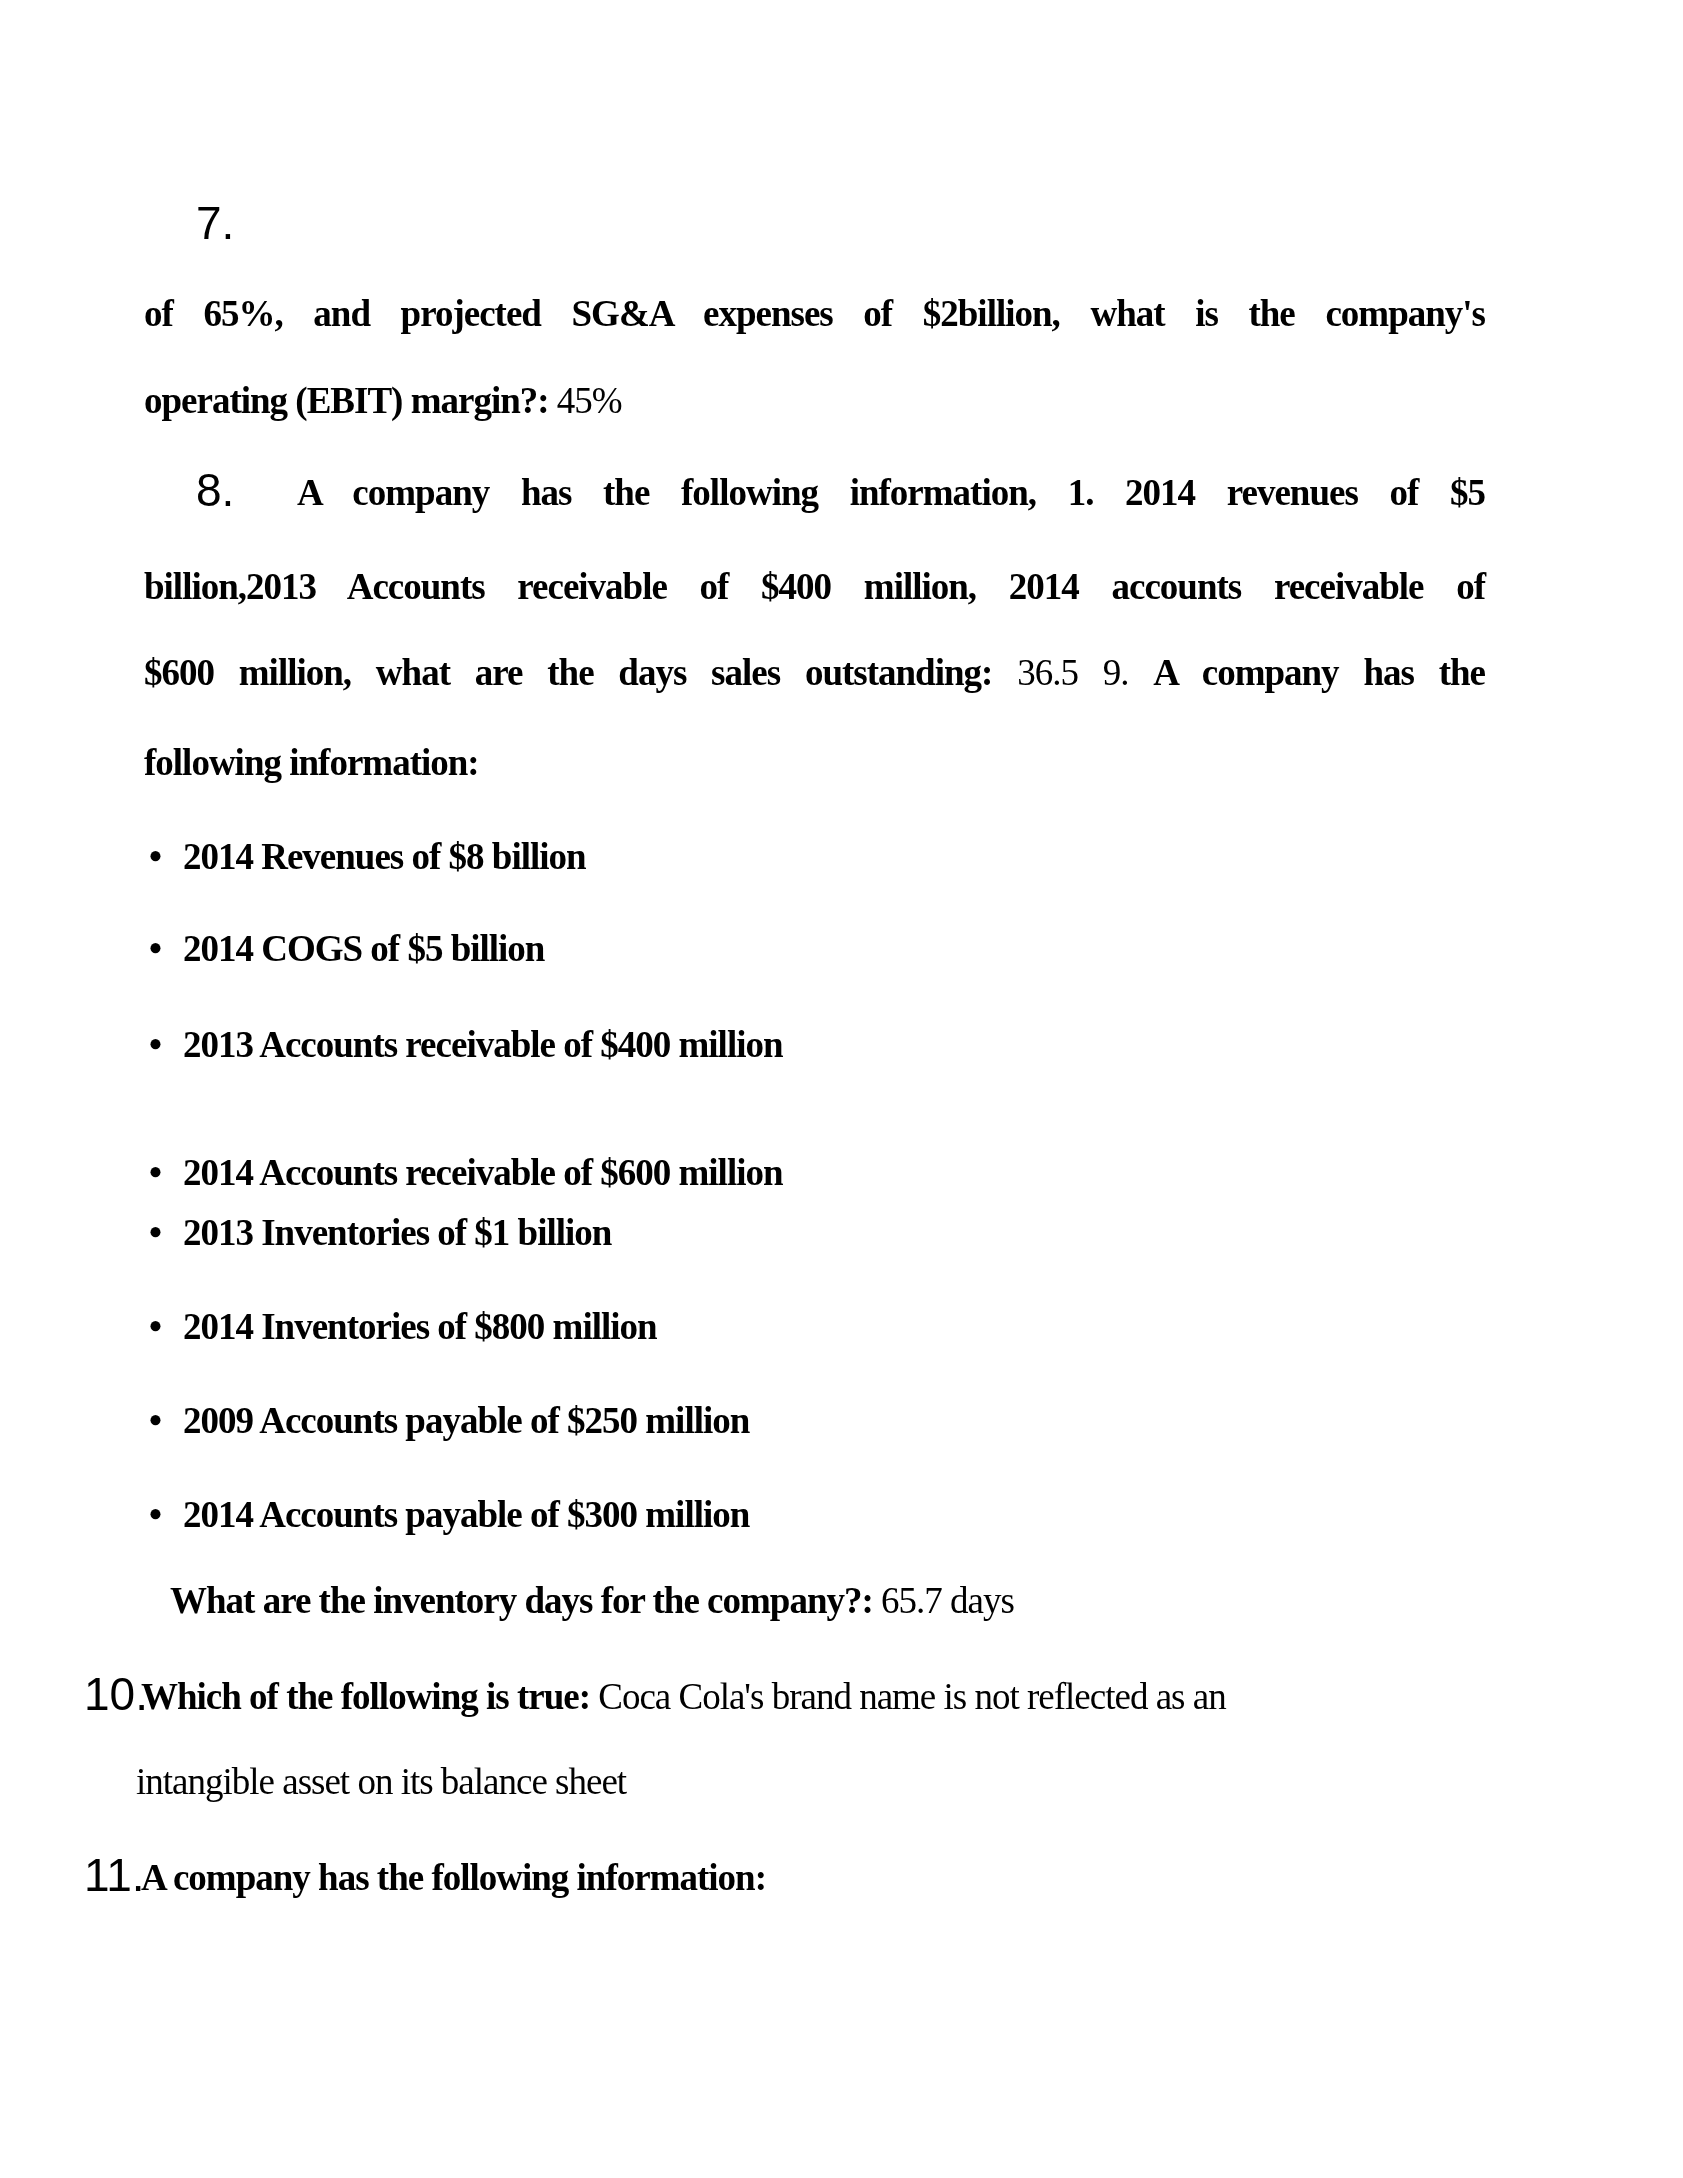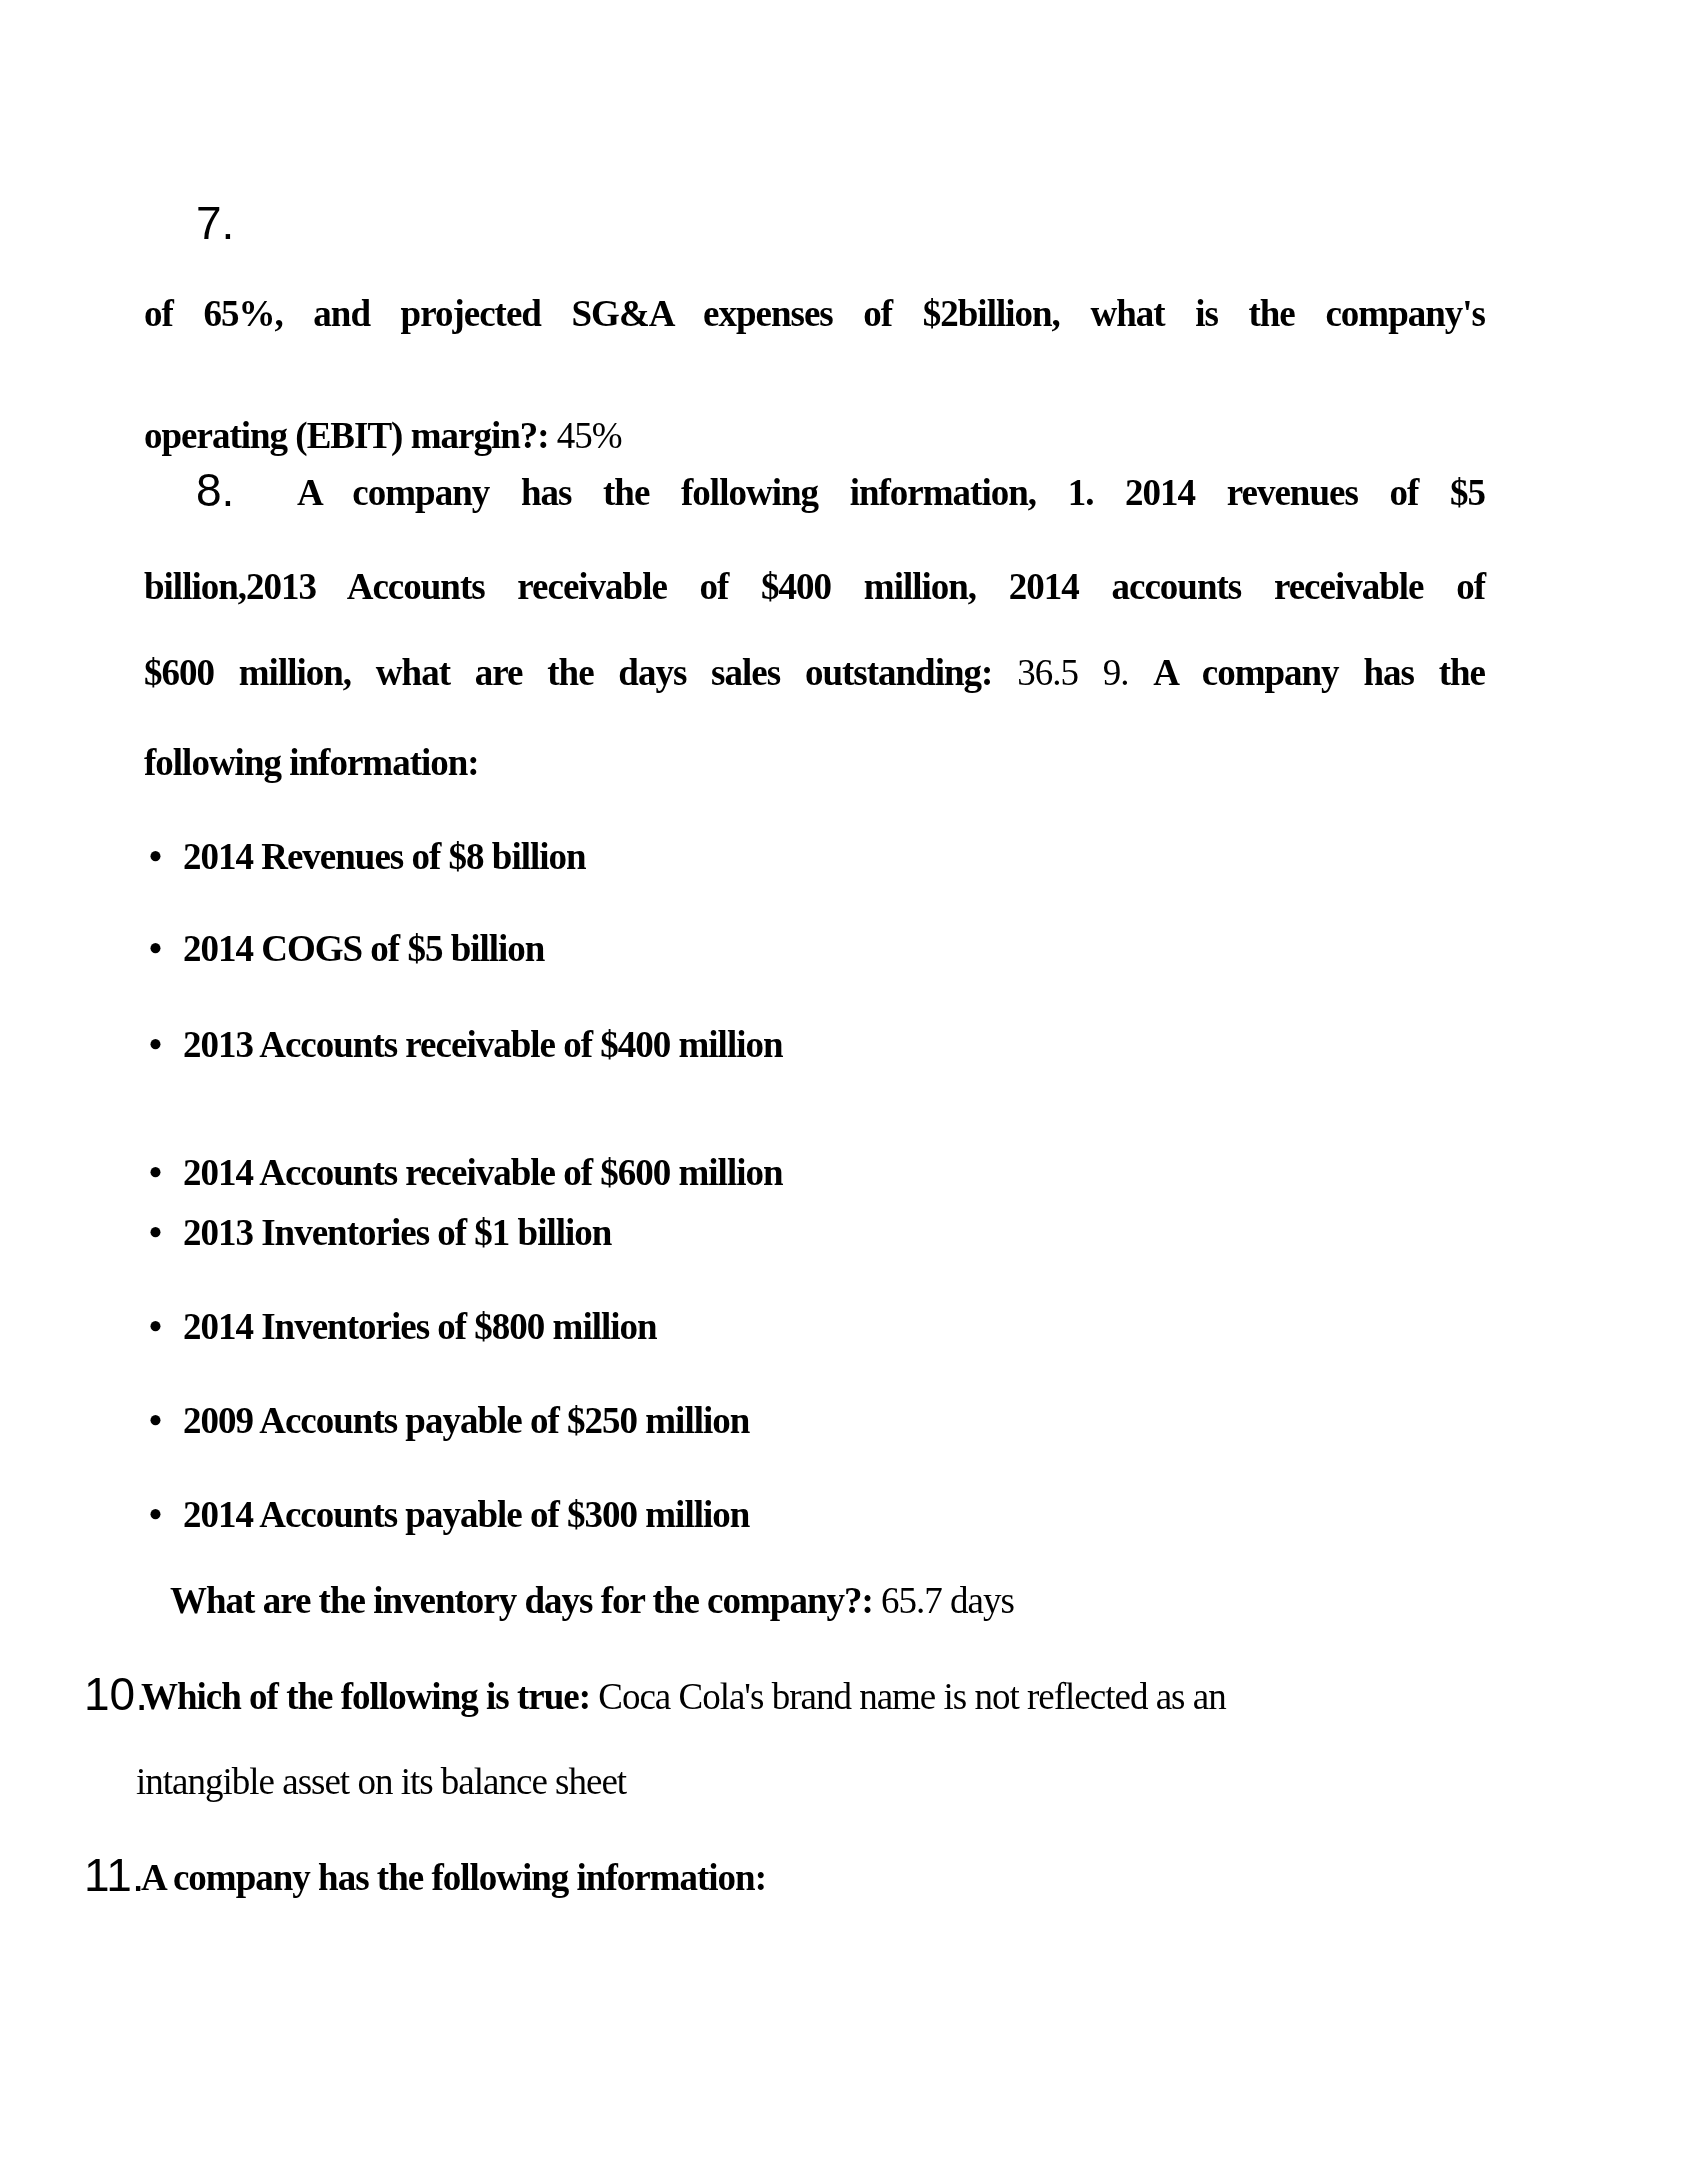--- a/index.html
+++ b/index.html
@@ -37,21 +37,21 @@
   .dot { display: inline-block; }
   .bullet-text { margin-left: 22px; }
 </style>
 </head>
 <body>
 
 <div id="page">
 
   <div class="line num" style="top:197px; left:196px;">7.</div>
   <div class="line b just" style="top:293px; left:144px; width:1341px;">of 65%, and projected SG&amp;A expenses of $2billion, what is the company's</div>
-  <div class="line" style="top:380px; left:144px;margin-top:35px;"><span class="b">operating (EBIT) margin?: </span><span>45%</span></div>
+  <div class="line" style="top:380px; left:144px;"><span class="b">operating (EBIT) margin?: </span><span>45%</span></div>
 
   <div class="line num" style="top:464px; left:196px;">8.</div>
   <div class="line b just" style="top:472px; left:297px; width:1188px;">A company has the following information, 1. 2014 revenues of $5</div>
   <div class="line b just" style="top:566px; left:144px; width:1341px;">billion,2013 Accounts receivable of $400 million, 2014 accounts receivable of</div>
   <div class="line just" style="top:652px; left:144px; width:1341px;"><span class="b">$600 million, what are the days sales outstanding: </span><span>36.5 9. </span><span class="b">A company has the</span></div>
   <div class="line b" style="top:742px; left:144px;">following information:</div>
 
   <div class="line" style="top:836px; left:149px;"><span class="dot b">•</span><span class="b bullet-text">2014 Revenues of $8 billion</span></div>
   <div class="line" style="top:928px; left:149px;"><span class="dot b">•</span><span class="b bullet-text">2014 COGS of $5 billion</span></div>
   <div class="line" style="top:1024px; left:149px;"><span class="dot b">•</span><span class="b bullet-text">2013 Accounts receivable of $400 million</span></div>

